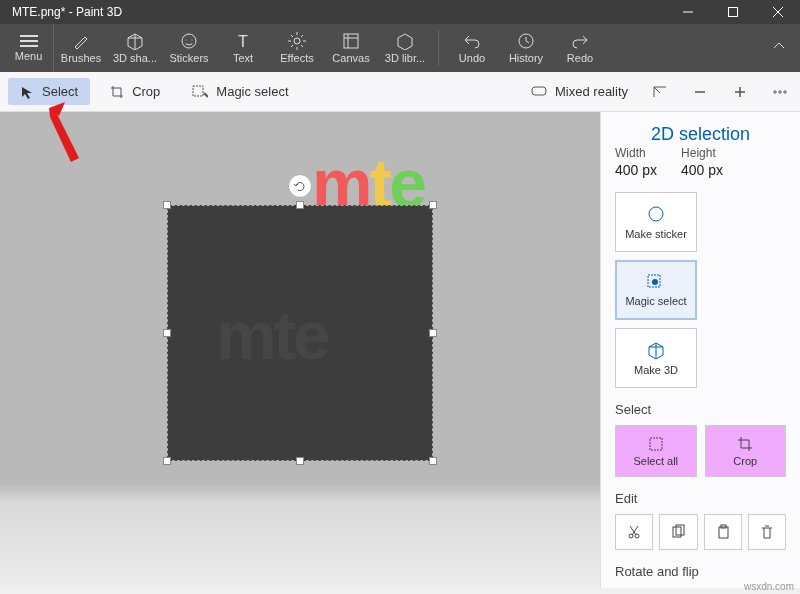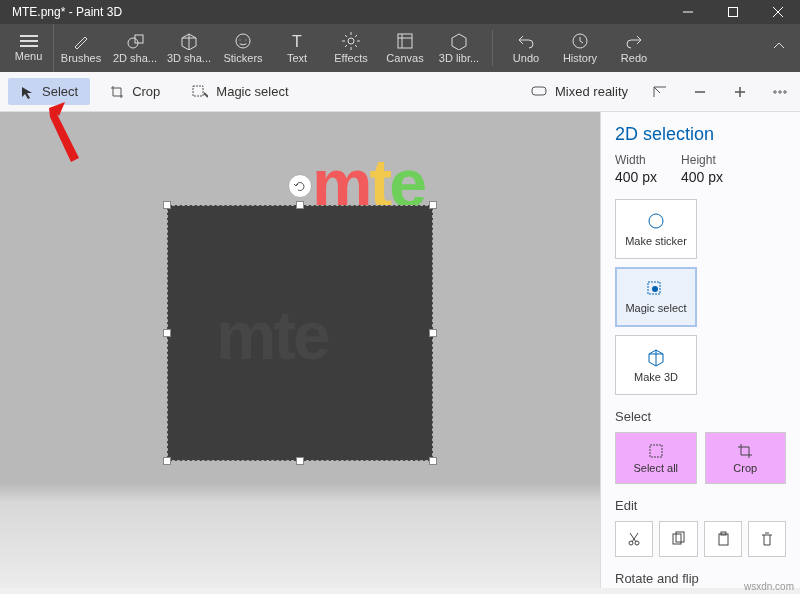--- a/index.html
+++ b/index.html
@@ -37,21 +37,21 @@
 .selection::before { content: "mte"; position: absolute; left: 48px; top: 90px; font-size: 68px; font-weight: 700; color: #464646; font-family: Arial, sans-serif; letter-spacing: -3px; }
 .handle { position: absolute; width: 8px; height: 8px; background: #fff; border: 1px solid #888; }
 .h-tl { left: -5px; top: -5px; } .h-tr { right: -5px; top: -5px; }
 .h-bl { left: -5px; bottom: -5px; } .h-br { right: -5px; bottom: -5px; }
 .h-tm { left: calc(50% - 4px); top: -5px; } .h-bm { left: calc(50% - 4px); bottom: -5px; }
 .h-ml { left: -5px; top: calc(50% - 4px); } .h-mr { right: -5px; top: calc(50% - 4px); }
 .rotate { position: absolute; left: calc(50% - 12px); top: -32px; width: 24px; height: 24px; background: #fff; border: 1px solid #aaa; border-radius: 50%; display: flex; align-items: center; justify-content: center; }
 .rotate svg { stroke: #555; fill: none; }
 
 .sidepanel { width: 200px; background: #fbfbfd; border-left: 1px solid #ddd; padding: 12px 14px; overflow-y: auto; }
-.sidepanel h2 { font-size: 18px; font-weight: 400; color: #0063b1; margin-bottom: 8px; }
+.sidepanel h2 { font-size: 18px; font-weight: 400; color: #0063b1; margin-bottom: 1px; text-align: center; }
 .dim-row { display: flex; gap: 24px; margin-bottom: 14px; }
 .dim-row .dim { font-size: 12px; color: #555; }
 .dim-row .val { font-size: 14px; color: #222; margin-top: 2px; }
 .tile-row { display: flex; gap: 8px; flex-wrap: wrap; margin-bottom: 14px; }
 .tile { width: 82px; height: 60px; border: 1px solid #ccc; background: #fff; display: flex; flex-direction: column; align-items: center; justify-content: center; font-size: 11px; color: #333; gap: 4px; }
 .tile.hl { border: 2px solid #a9c4eb; background: #eaf1fb; }
 .tile svg { stroke: #0063b1; fill: none; }
 .section-label { font-size: 13px; color: #444; margin: 4px 0 8px; }
 .btn-row { display: flex; gap: 8px; margin-bottom: 14px; }
 .btn-row .btn { flex: 1; height: 52px; border: 1px solid #ccc; background: #f0abfc; display: flex; flex-direction: column; align-items: center; justify-content: center; font-size: 11px; color: #333; gap: 3px; }
@@ -98,27 +98,20 @@
     <span>Menu</span>
   </div>
   <div class="tool">
     <svg width="18" height="18">
         <path d="M3 15 L13 5 L15 7 L5 17 Z"></path>
       </svg>
     <span>Brushes</span>
   </div>
   <div class="tool">
     <svg width="18" height="18">
-        <circle cx="7" cy="11" r="5"></circle>
-        <rect x="9" y="3" width="8" height="8"></rect>
-      </svg>
-    <span>2D sha...</span>
-  </div>
-  <div class="tool">
-    <svg width="18" height="18">
         <path d="M9 2 L16 6 L16 14 L9 18 L2 14 L2 6 Z M9 2 L9 18 M2 6 L16 6"></path>
       </svg>
     <span>3D sha...</span>
   </div>
   <div class="tool">
     <svg width="18" height="18">
         <circle cx="9" cy="9" r="7"></circle>
         <path d="M6 8 L6 8 M12 8 L12 8 M6 12 Q9 14 12 12" stroke-linecap="round"></path>
       </svg>
     <span>Stickers</span>

